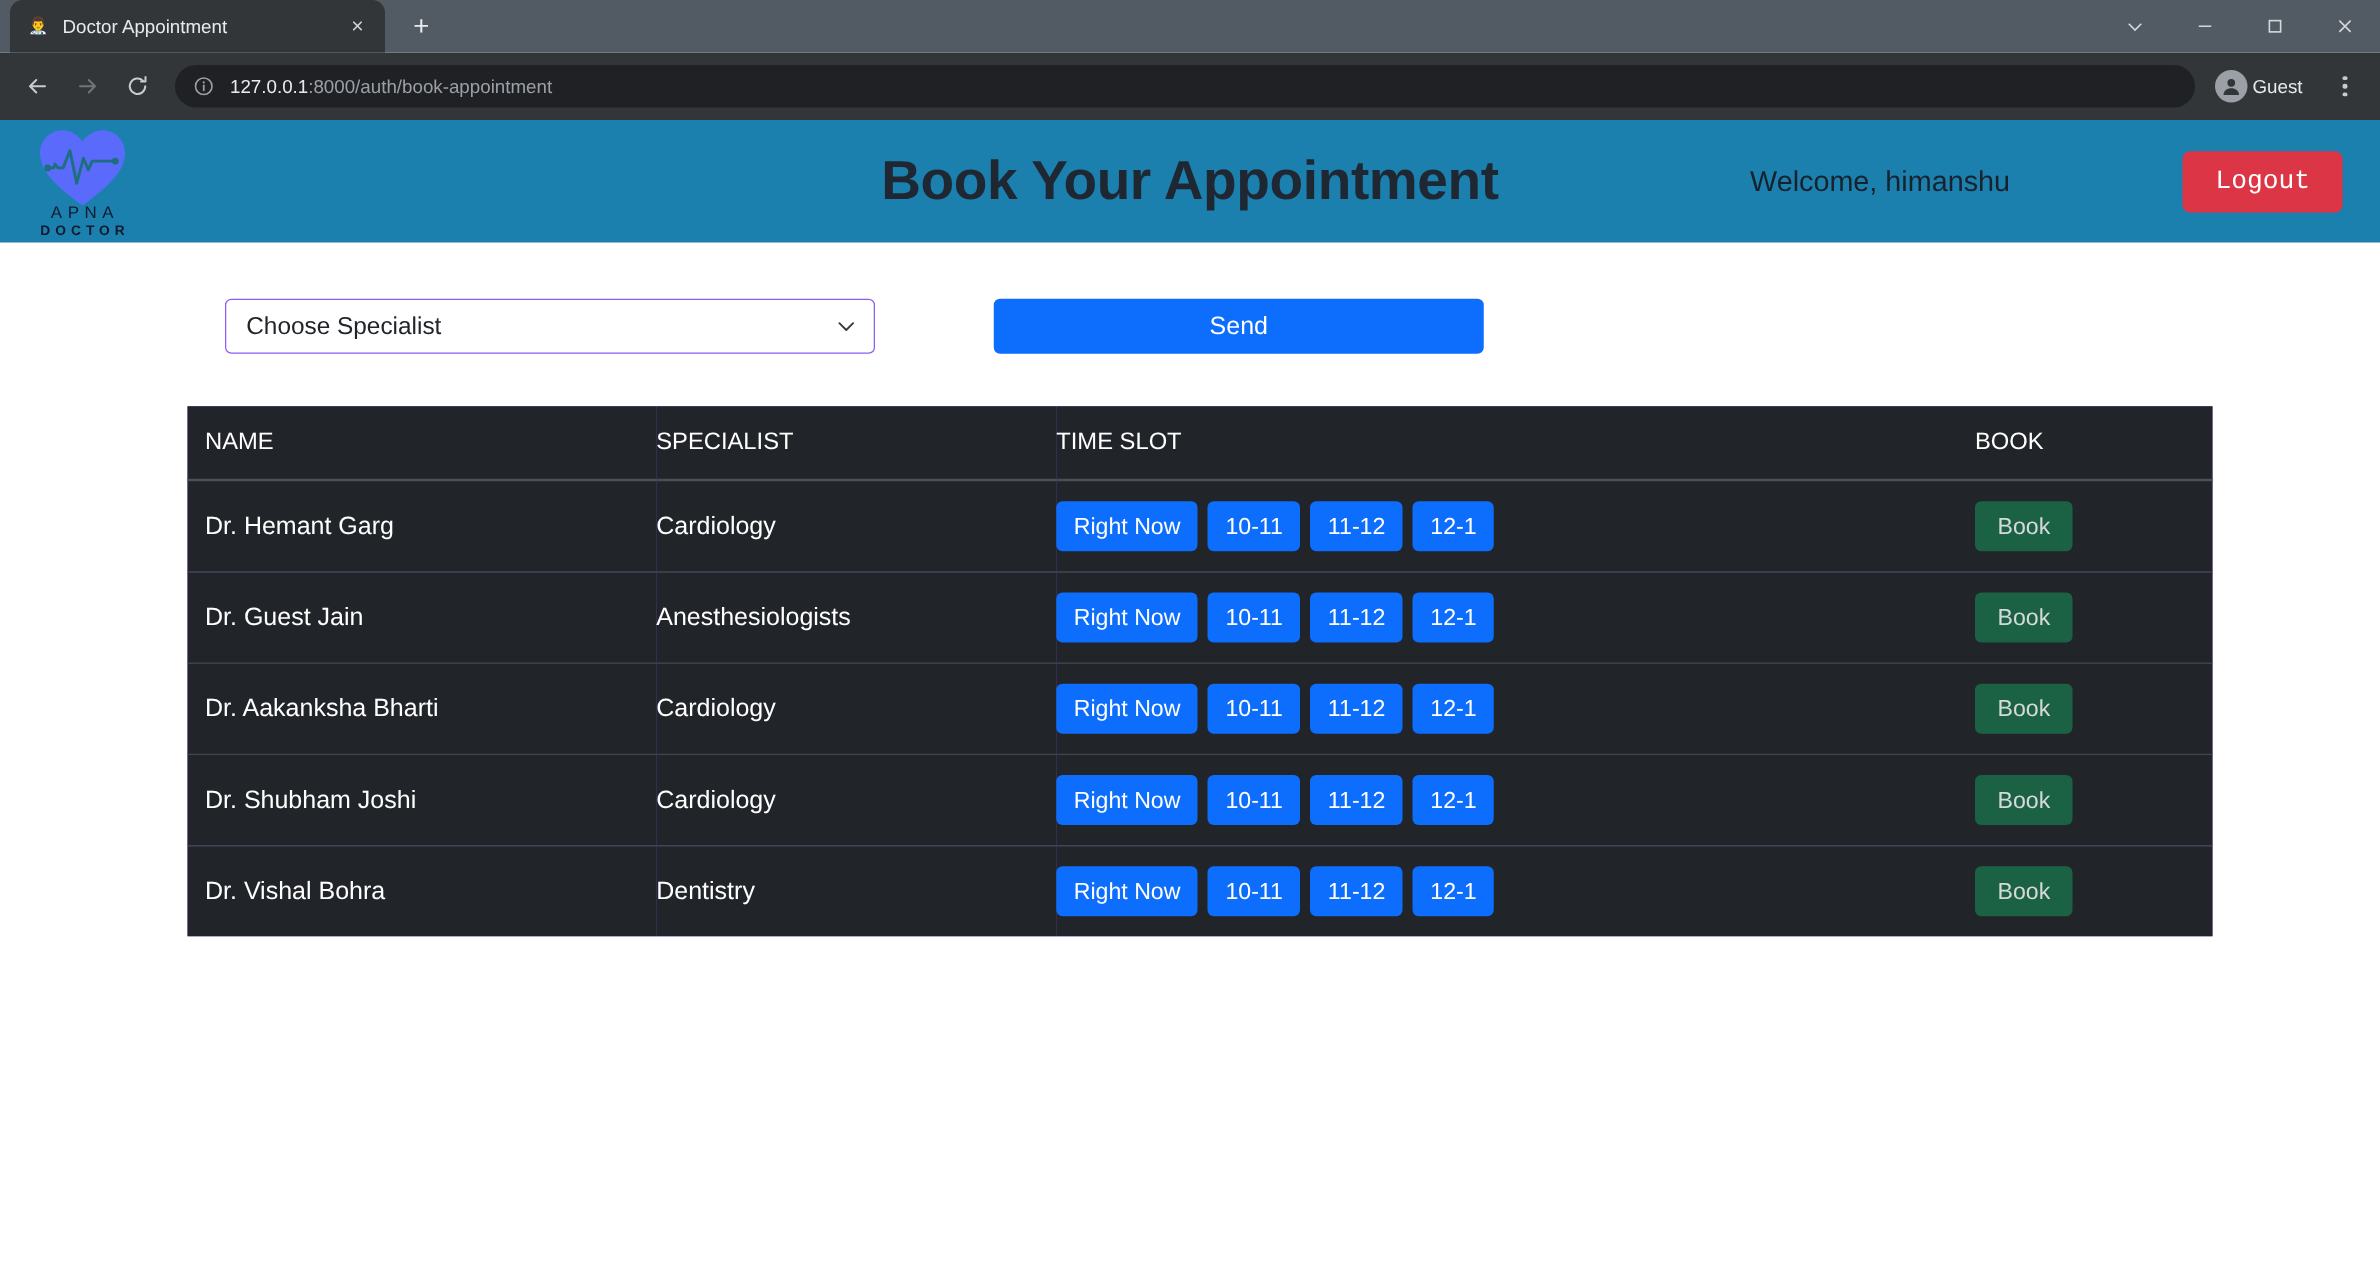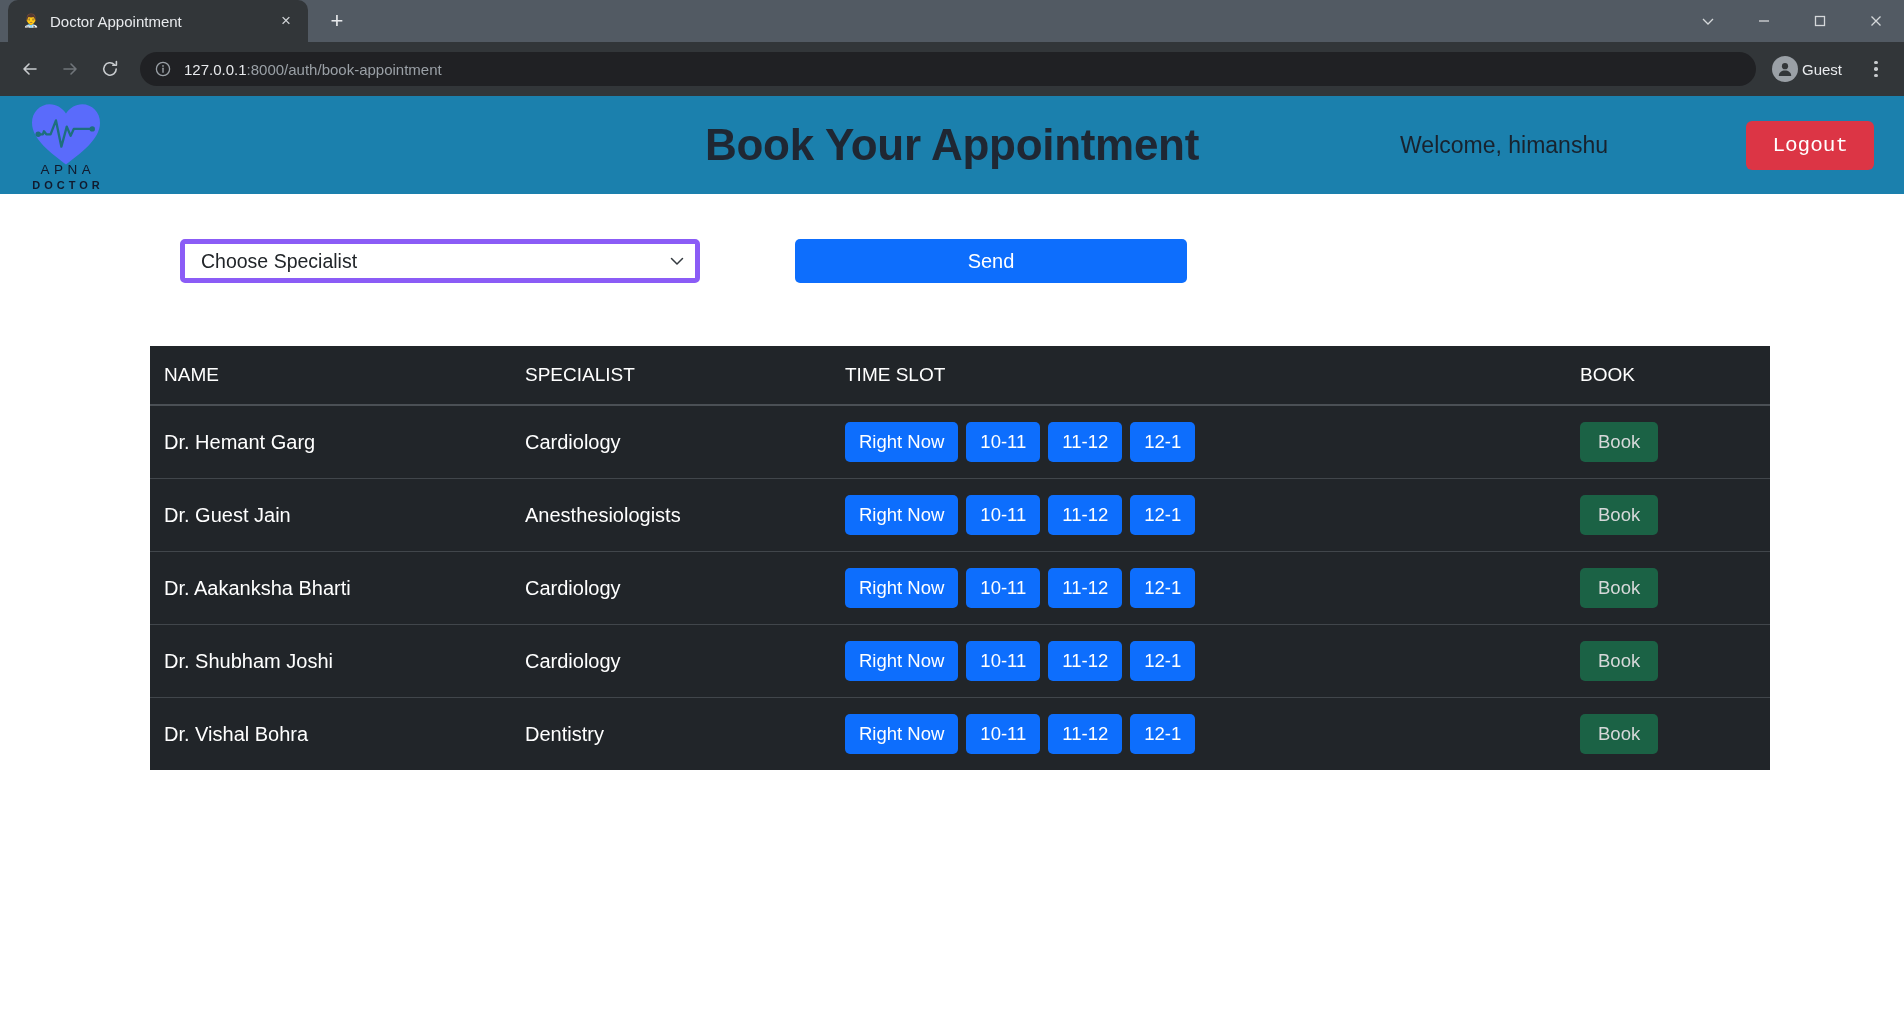--- a/index.html
+++ b/index.html
@@ -251,21 +251,21 @@
   .specialist-wrap {
     position: relative;
     width: 520px;
     height: 44px;
     margin-left: 30px;
     flex: none;
   }
   .specialist-select {
     width: 100%;
     height: 44px;
-    border: 5px solid #8b5cf6;
+    border: 1px solid #8b5cf6;
     border-radius: 5px;
     background: #fff;
     font-size: 19.5px;
     color: #212529;
     padding: 0 40px 0 16px;
     font-family: "Liberation Sans", sans-serif;
     appearance: none;
     -webkit-appearance: none;
     outline: none;
     cursor: pointer;
@@ -287,21 +287,21 @@
     border-radius: 5px;
     color: #fff;
     font-size: 20px;
     font-family: "Liberation Sans", sans-serif;
     cursor: pointer;
     flex: none;
   }
 
   
   .table-wrap {
-    margin-top: 63px;
+    margin-top: 42px;
     width: 1620px;
     background: #8b5cf6;
   }
   table.doctors {
     width: 100%;
     border-collapse: collapse;
     table-layout: fixed;
   }
   table.doctors thead th {
     background: #212529;

